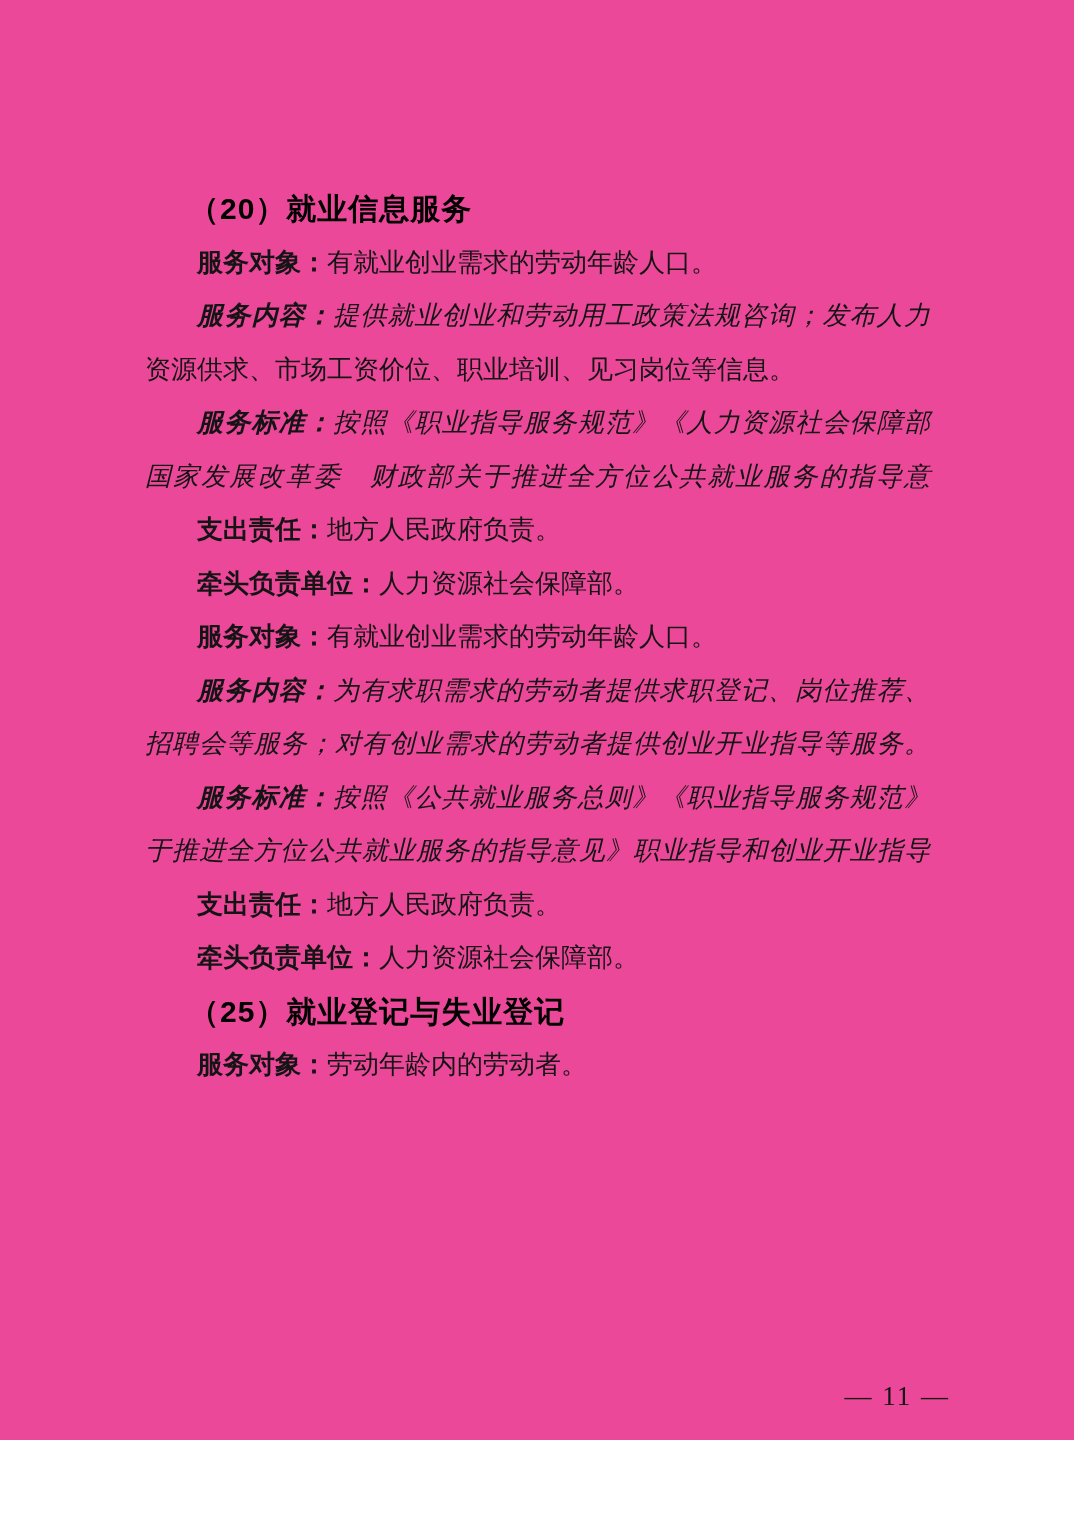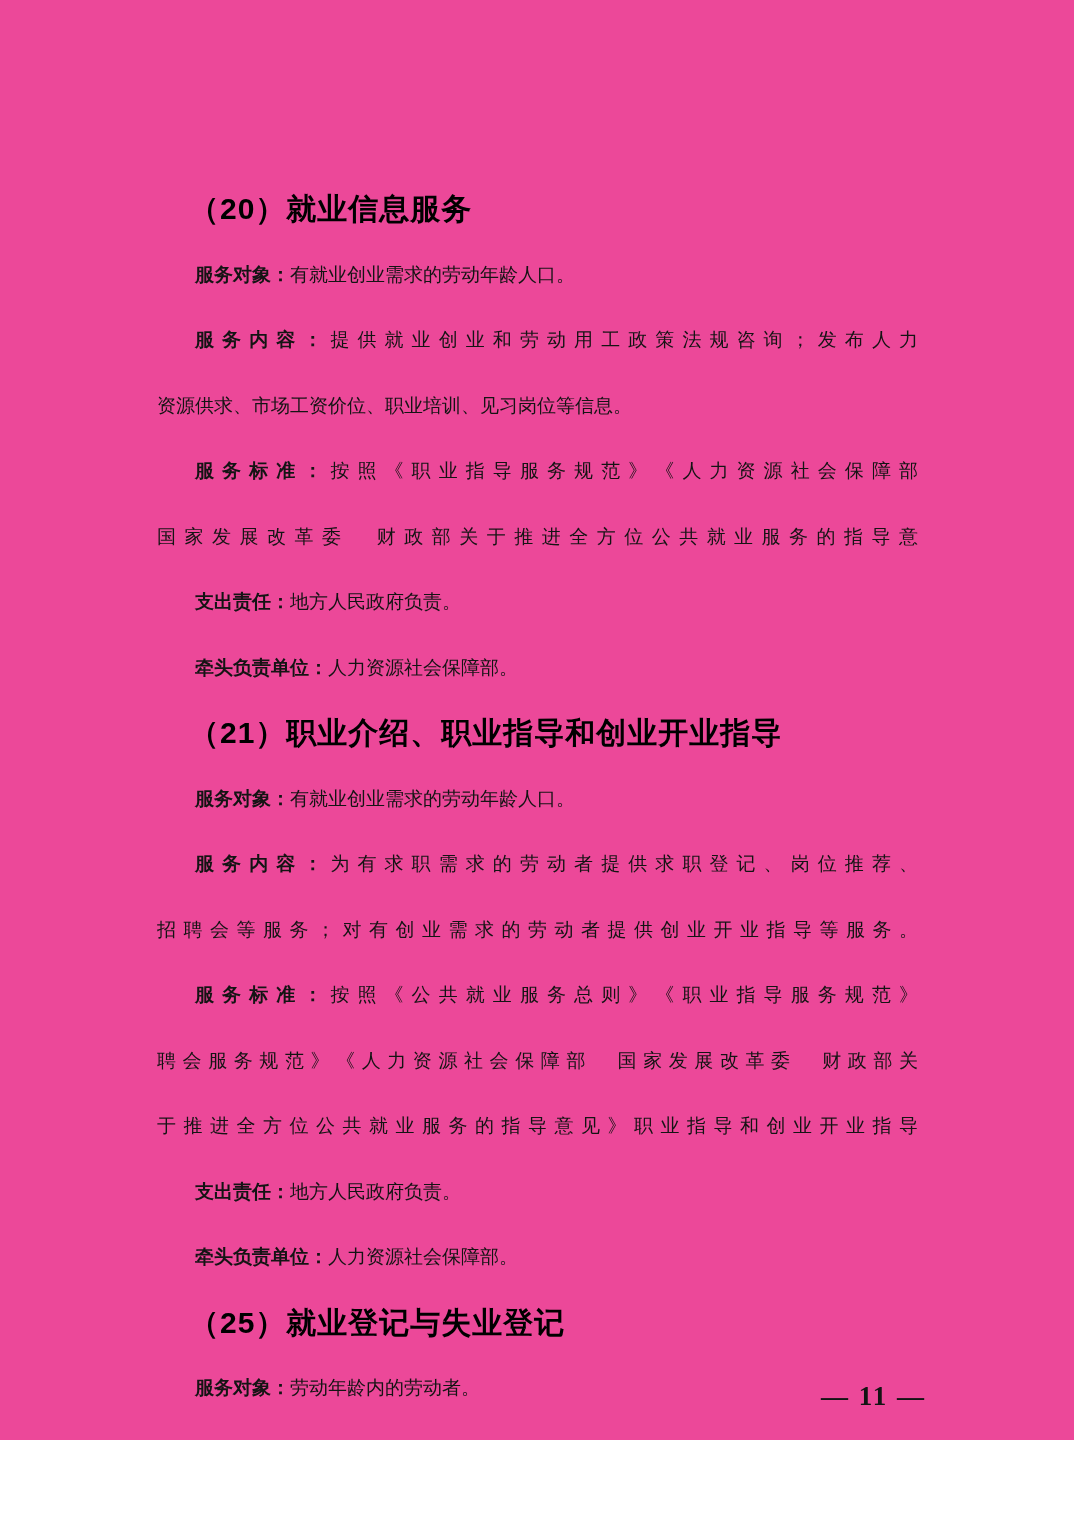--- a/index.html
+++ b/index.html
@@ -12,73 +12,70 @@
     font-family: "Liberation Serif", "DejaVu Serif", serif;
     color: #141414;
   }
   .content {
     position: absolute;
     left: 145px;
     top: 182px;
     width: 785px;
   }
   .line {
-    margin: 12px;
-    font-size: 19px;
+    margin: 0;
+    font-size: 26px;
     line-height: 53.5px;
     white-space: normal;
   }
   .ind { text-indent: 2em; }
-  .j { text-align: justify; text-align-last: justify; }
+  .j { text-align: justify; text-align-last: justify; font-style: italic; }
   .h {
     margin: 0;
     font-family: "Liberation Sans", "DejaVu Sans", sans-serif;
     font-weight: 700;
     font-size: 30px;
     line-height: 53.5px;
     text-indent: 44px;
     letter-spacing: 1px;
     color: #000000;
   }
   .lbl { font-weight: 700; }
   .pagenum {
     position: absolute;
     top: 1379px;
-    right: 148px;
+    right: 124px;
     font-size: 27px;
     line-height: 34px;
     letter-spacing: 2px;
     color: #141414;
-    font-weight: bold;
   }
 </style>
 </head>
 <body>
 
 <div class="page">
   <main class="content">
 
     <section>
       <h2 class="h">（20）就业信息服务</h2>
       <p class="line ind"><span class="lbl">服务对象：</span><span>有就业创业需求的劳动年龄人口。</span></p>
       <p class="line ind j"><span class="lbl">服务内容：</span><span>提供就业创业和劳动用工政策法规咨询；发布人力</span></p>
       <p class="line"><span>资源供求、市场工资价位、职业培训、见习岗位等信息。</span></p>
       <p class="line ind j"><span class="lbl">服务标准：</span><span>按照《职业指导服务规范》《人力资源社会保障部</span></p>
       <p class="line j"><span>国家发展改革委　财政部关于推进全方位公共就业服务的指导意</span></p>
       <p class="line ind"><span class="lbl">支出责任：</span><span>地方人民政府负责。</span></p>
       <p class="line ind"><span class="lbl">牵头负责单位：</span><span>人力资源社会保障部。</span></p>
     </section>
 
     <section>
-      <h2 class="h">（21）职业介绍、职业指导和创业开业指导</h2>
       <p class="line ind"><span class="lbl">服务对象：</span><span>有就业创业需求的劳动年龄人口。</span></p>
       <p class="line ind j"><span class="lbl">服务内容：</span><span>为有求职需求的劳动者提供求职登记、岗位推荐、</span></p>
       <p class="line j"><span>招聘会等服务；对有创业需求的劳动者提供创业开业指导等服务。</span></p>
       <p class="line ind j"><span class="lbl">服务标准：</span><span>按照《公共就业服务总则》《职业指导服务规范》</span></p>
-      <p class="line j"><span>聘会服务规范》《人力资源社会保障部　国家发展改革委　财政部关</span></p>
       <p class="line j"><span>于推进全方位公共就业服务的指导意见》职业指导和创业开业指导</span></p>
       <p class="line ind"><span class="lbl">支出责任：</span><span>地方人民政府负责。</span></p>
       <p class="line ind"><span class="lbl">牵头负责单位：</span><span>人力资源社会保障部。</span></p>
     </section>
 
     <section>
       <h2 class="h">（25）就业登记与失业登记</h2>
       <p class="line ind"><span class="lbl">服务对象：</span><span>劳动年龄内的劳动者。</span></p>
     </section>
 

